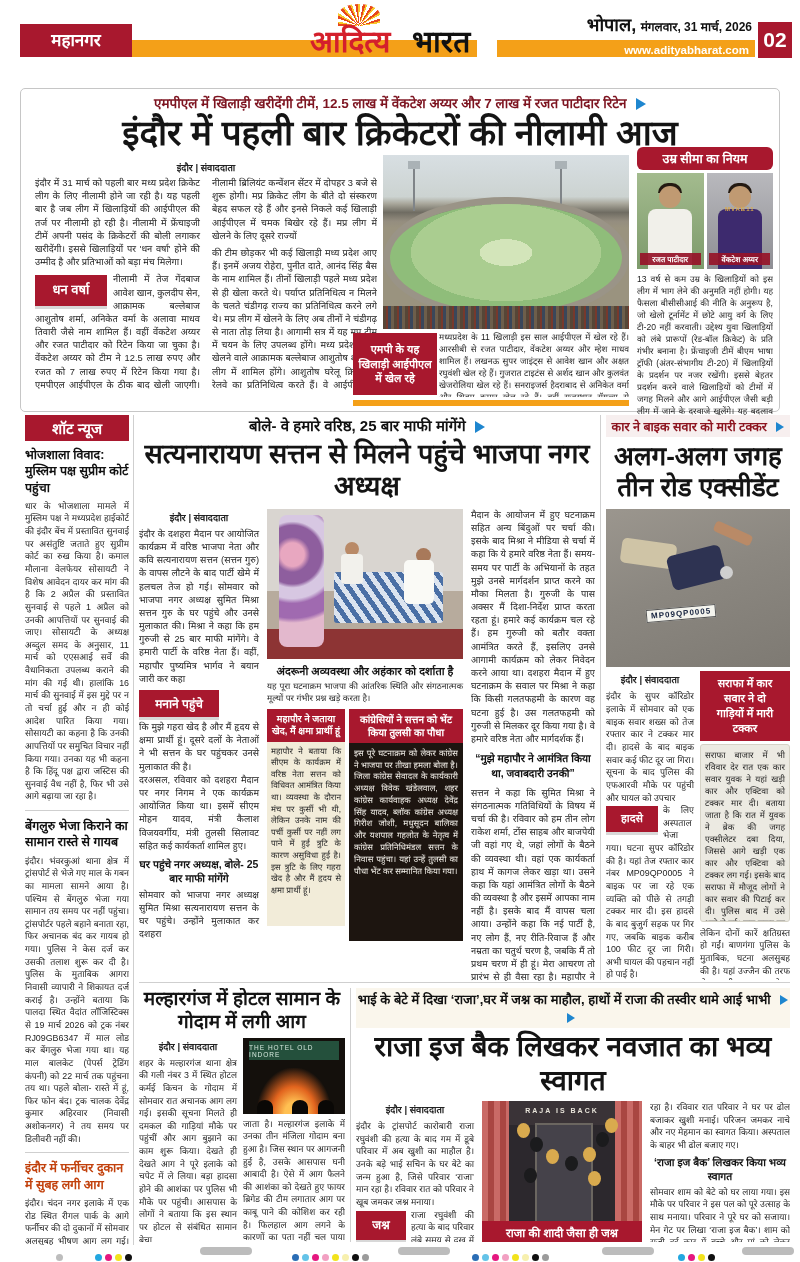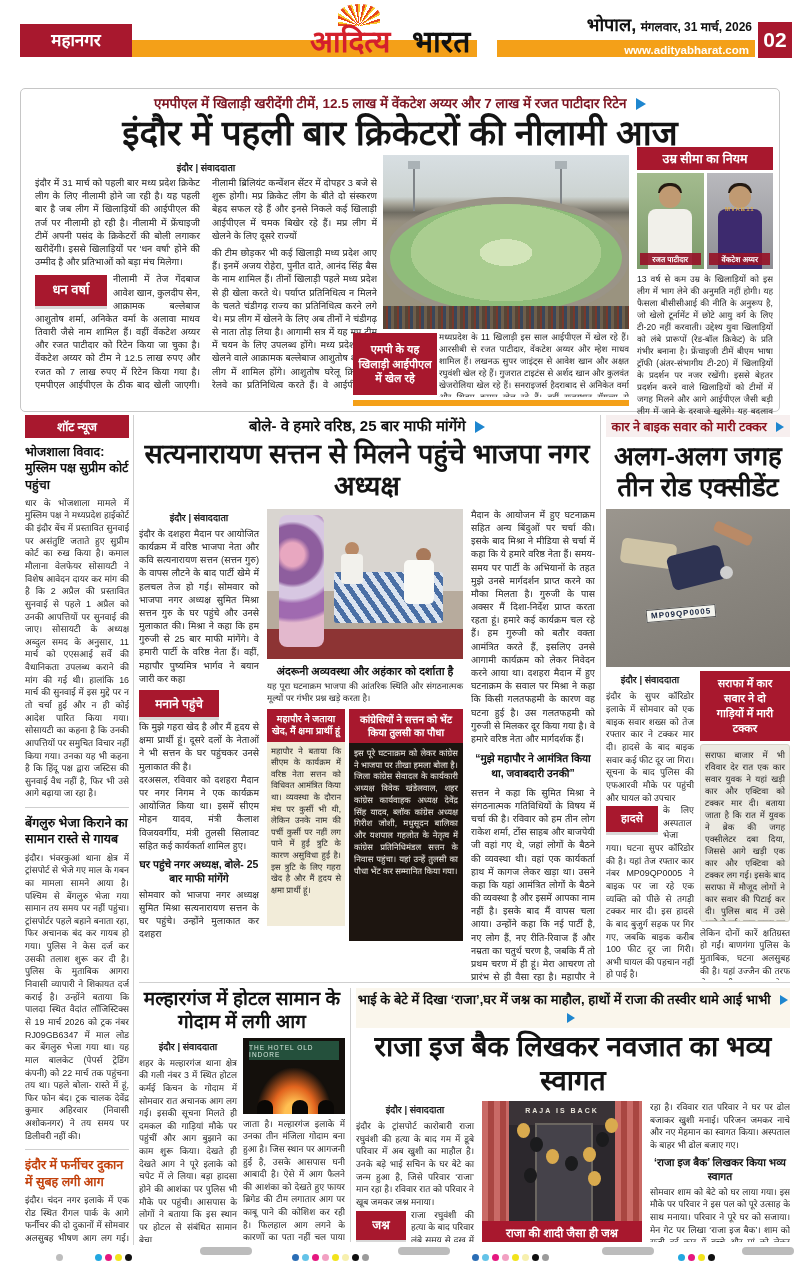--- a/index.html
+++ b/index.html
@@ -119,21 +119,21 @@
     </div>
 
     <div class="abs ph ph-stadium" style="left:362px;top:66px;width:246px;height:174px;">
       <div class="mast1" style="left:12%;"></div>
       <div class="mast2" style="left:72%;"></div>
       <div class="field"></div>
       <div class="crowd"></div>
     </div>
 
     <div class="abs" style="left:616px;top:58px;width:136px;height:258px;">
-      <div class="boxhead" style="font-size:12.5px;padding:3px 0;">उम्र सीमा का नियम</div>
+      <div class="boxhead" style="font-size:12.5px;padding:3px 0;border-radius:6px;">उम्र सीमा का नियम</div>
       <div style="display:flex;gap:3px;margin-top:3px;height:96px;">
         <div class="ph ph-p1" style="flex:1;">
           <span class="pl-hair"></span>
           <span class="pl-head"></span>
           <span class="pl-body-w"></span>
           <span class="plabel">रजत पाटीदार</span>
         </div>
         <div class="ph ph-p2" style="flex:1;">
           <span class="pl-hair"></span>
           <span class="pl-head"></span>
@@ -144,21 +144,21 @@
       </div>
       <div class="sm jt" style="margin-top:4px;height:150px;overflow:hidden;">13 वर्ष से कम उम्र के खिलाड़ियों को इस लीग में भाग लेने की अनुमति नहीं होगी। यह फैसला बीसीसीआई की नीति के अनुरूप है, जो खेलो टूर्नामेंट में छोटे आयु वर्ग के लिए टी-20 नहीं करवाती। उद्देश्य युवा खिलाड़ियों को लंबे प्रारूपों (रेड-बॉल क्रिकेट) के प्रति गंभीर बनाना है। फ्रेंचाइजी टीमें बीएम भाषा ट्रॉफी (अंतर-संभागीय टी-20) में खिलाड़ियों के प्रदर्शन पर नजर रखेंगी। इससे बेहतर प्रदर्शन करने वाले खिलाड़ियों को टीमों में जगह मिलने और आगे आईपीएल जैसी बड़ी लीग में जाने के दरवाजे खुलेंगे। यह बदलाव मध्य प्रदेश क्रिकेट को नई ऊंचाइयों पर ले जाएगा और राज्य की प्रतिभाओं को बड़ा आर्थिक और खेल लाभ मिलेगा।</div>
     </div>
 
     <div class="abs maroon ctr" style="left:332px;top:244px;width:78px;height:62px;display:flex;align-items:center;font-size:11px;font-weight:bold;line-height:1.35;padding:0 3px;">एमपी के यह खिलाड़ी आईपीएल में खेल रहे</div>
     <div class="abs sm jt" style="left:418px;top:242px;width:190px;height:66px;overflow:hidden;">मध्यप्रदेश के 11 खिलाड़ी इस साल आईपीएल में खेल रहे हैं। आरसीबी से रजत पाटीदार, वेंकटेश अय्यर और म्हेश माधव शामिल हैं। लखनऊ सुपर जाइंट्स से आवेश खान और अक्षत रघुवंशी खेल रहे हैं। गुजरात टाइटंस से अर्शद खान और कुलवंत खेजरोलिया खेल रहे हैं। सनराइजर्स हैदराबाद से अनिकेत वर्मा और शिवम कुमार खेल रहे हैं। वहीं राजस्थान रॉयल्स से कुलदीप सेन और दिल्ली कैपिटल्स से माधव तिवारी खेल रहे हैं।</div>
     <div class="abs orange" style="left:332px;top:311px;width:276px;height:6px;"></div>
   </div>
 
   <div class="abs" style="left:25px;top:415px;width:104px;height:830px;overflow:hidden;">
-    <div class="boxhead" style="font-size:12px;padding:3px 0;">शॉट न्यूज</div>
+    <div class="boxhead" style="font-size:15px;padding:3px 0;">शॉट न्यूज</div>
     <div style="font-size:12.5px;font-weight:800;line-height:1.3;margin:6px 0 4px;color:#111;">भोजशाला विवाद: मुस्लिम पक्ष सुप्रीम कोर्ट पहुंचा</div>
     <div class="bodytxt jt" style="font-size:8.9px;">धार के भोजशाला मामले में मुस्लिम पक्ष ने मध्यप्रदेश हाईकोर्ट की इंदौर बेंच में प्रस्तावित सुनवाई पर असंतुष्टि जताते हुए सुप्रीम कोर्ट का रुख किया है। कमाल मौलाना वेलफेयर सोसायटी ने विशेष आवेदन दायर कर मांग की है कि 2 अप्रैल की प्रस्तावित सुनवाई से पहले 1 अप्रैल को उनकी आपत्तियों पर सुनवाई की जाए। सोसायटी के अध्यक्ष अब्दुल समद के अनुसार, 11 मार्च को एएसआई सर्वे की वैधानिकता उपलब्ध कराने की मांग की गई थी। हालांकि 16 मार्च की सुनवाई में इस मुद्दे पर न तो चर्चा हुई और न ही कोई आदेश पारित किया गया। सोसायटी का कहना है कि उनकी आपत्तियों पर समुचित विचार नहीं किया गया। उनका यह भी कहना है कि हिंदू पक्ष द्वारा जस्टिस की सुनवाई वैध नहीं है, फिर भी उसे आगे बढ़ाया जा रहा है।</div>
     <div class="hline" style="position:static;display:block;margin:7px 0;"></div>
     <div style="font-size:12.5px;font-weight:800;line-height:1.3;margin:2px 0 4px;color:#111;">बेंगलुरु भेजा किराने का सामान रास्ते से गायब</div>
     <div class="bodytxt jt" style="font-size:8.9px;">इंदौर। भंवरकुआं थाना क्षेत्र में ट्रांसपोर्ट से भेजे गए माल के गबन का मामला सामने आया है। पश्चिम से बेंगलुरु भेजा गया सामान तय समय पर नहीं पहुंचा। ट्रांसपोर्टर पहले बहाने बनाता रहा, फिर अचानक बंद कर गायब हो गया। पुलिस ने केस दर्ज कर उसकी तलाश शुरू कर दी है। पुलिस के मुताबिक आगरा निवासी व्यापारी ने शिकायत दर्ज कराई है। उन्होंने बताया कि पालदा स्थित वैदांत लॉजिस्टिक्स से 19 मार्च 2026 को ट्रक नंबर RJ09GB6347 में माल लोड कर बेंगलुरु भेजा गया था। यह माल बालकेट (पेपर्स ट्रेडिंग कंपनी) को 22 मार्च तक पहुंचना तय था। पहले बोला- रास्ते में हूं, फिर फोन बंद। ट्रक चालक देवेंद्र कुमार अहिरवार (निवासी अशोकनगर) ने तय समय पर डिलीवरी नहीं की।</div>
     <div class="hline" style="position:static;display:block;margin:7px 0;"></div>
     <div style="font-size:12.5px;font-weight:800;line-height:1.3;margin:2px 0 4px;color:#c2410c;">इंदौर में फर्नीचर दुकान में सुबह लगी आग</div>
     <div class="bodytxt jt" style="font-size:8.9px;">इंदौर। चंदन नगर इलाके में एक रोड स्थित रीगल पार्क के आगे फर्नीचर की दो दुकानों में सोमवार अलसुबह भीषण आग लग गई। आग इतनी तेज थी कि देखते ही देखते दोनों दुकानें जलकर खाक हो गईं। सूचना मिलते ही फायर ब्रिगेड की टीम मौके पर पहुंची और आग बुझाने का काम शुरू किया। बताया जाता है कि शॉर्ट सर्किट के चलते आग लगी। आसपास के लोगों की सूचना पर पुलिस भी मौके पर पहुंची। आग से दोनों दुकानों का सामान जलकर राख हो गया। दुकान मालिक ने बताया कि आग से लाखों का नुकसान हुआ है। मामले की जांच की जा रही है।</div>
   </div>
   <div class="vline" style="left:133px;top:415px;height:830px;"></div>

